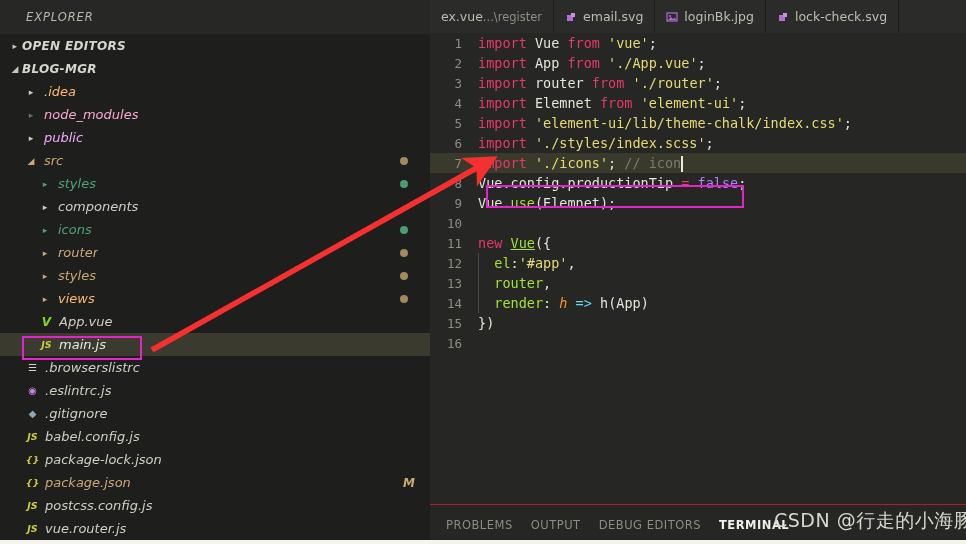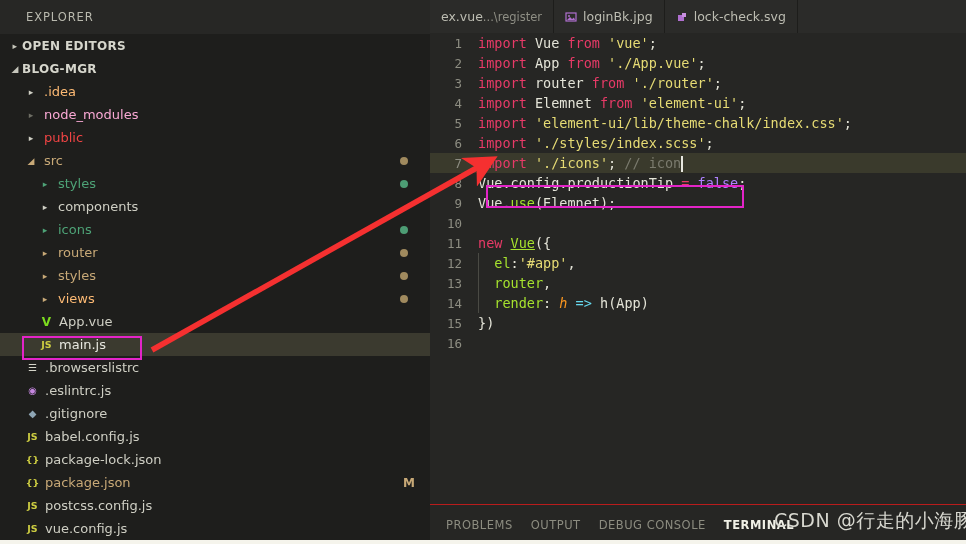--- a/index.html
+++ b/index.html
@@ -20,20 +20,21 @@
   }
 
   
   #sidebar {
     position: absolute;
     left: 0; top: 0;
     width: 430px;
     height: 544px;
     background: #1e1e1c;
     overflow: hidden;
+    font-style: italic;
   }
   #sidebar-header {
     height: 34px;
     display: flex;
     align-items: center;
     padding-left: 26px;
     background: #272725;
     box-sizing: border-box;
   }
   #sidebar-title {
@@ -314,21 +315,21 @@
           <span class="tree-label" style="color: #fdba74;">.idea</span>
         </div>
         <div class="tree-row" style="padding-left: 24px;">
           <span class="twisty" style="color: rgb(110, 110, 100);">▸</span>
           <span style="width: 6px; flex: 0 0 6px;"></span>
           <span class="tree-label" style="color: #f9a8d4;">node_modules</span>
         </div>
         <div class="tree-row" style="padding-left: 24px;">
           <span class="twisty" style="color: rgb(207, 207, 196);">▸</span>
           <span style="width: 6px; flex: 0 0 6px;"></span>
-          <span class="tree-label" style="color: #ef4444;">public</span>
+          <span class="tree-label" style="color: #f0abfc;">public</span>
         </div>
         <div class="tree-row" style="padding-left: 24px;">
           <span class="twisty" style="color: rgb(200, 169, 119);">◢</span>
           <span style="width: 6px; flex: 0 0 6px;"></span>
           <span class="tree-label" style="color: rgb(200, 169, 119);">src</span>
           <span class="git-dot" style="background: rgb(160, 138, 94);"></span>
         </div>
         <div class="tree-row" style="padding-left: 38px;">
           <span class="twisty" style="color: rgb(78, 163, 119);">▸</span>
           <span style="width: 6px; flex: 0 0 6px;"></span>
@@ -396,32 +397,41 @@
           <span class="file-icon" style="color: rgb(203, 203, 65); font-size: 9.5px;">{}</span>
           <span class="tree-label" style="color: rgb(200, 169, 119);">package.json</span>
           <span class="git-badge" style="color: rgb(200, 169, 119);">M</span>
         </div>
         <div class="tree-row" style="padding-left: 24px;">
           <span class="file-icon" style="color: rgb(203, 203, 65); font-size: 9.5px;">JS</span>
           <span class="tree-label" style="color: rgb(207, 207, 196);">postcss.config.js</span>
         </div>
         <div class="tree-row" style="padding-left: 24px;">
           <span class="file-icon" style="color: rgb(203, 203, 65); font-size: 9.5px;">JS</span>
-          <span class="tree-label" style="color: rgb(207, 207, 196);">vue.config.js</span>
+          <span class="tree-label" style="color: rgb(207, 207, 196);">vue.router.js</span>
         </div>
       </div>
   </div>
 
   <div id="mainjs-highlight"></div>
 
   <div id="editor">
     <div id="tabbar">
         <div class="tab">
           <span>ex.vue</span>
           <span class="tab-desc">...\register</span>
+        </div>
+        <div class="tab">
+          <span class="tab-icon">
+            <svg width="12" height="12" viewBox="0 0 12 12">
+              <rect x="2" y="4" width="6" height="6" fill="#b06fd0"></rect>
+              <rect x="6" y="2" width="4" height="4" fill="#c98fe0"></rect>
+            </svg>
+          </span>
+          <span>email.svg</span>
         </div>
         <div class="tab">
           <span class="tab-icon">
             <svg width="12" height="12" viewBox="0 0 12 12">
               <rect x="1" y="2" width="10" height="8" fill="none" stroke="#b06fd0" stroke-width="1.2"></rect>
               <circle cx="4" cy="5" r="1" fill="#b06fd0"></circle>
               <path d="M2 9 L5 6 L7 8 L9 6.5 L10 9 Z" fill="#b06fd0"></path>
             </svg>
           </span>
           <span>loginBk.jpg</span>
@@ -456,21 +466,21 @@
           <div class="code-line"><span class="ln">16</span><span class="code-text"></span></div>
         </div>
       <div id="line7-highlight"></div>
     </div>
   </div>
 
   <div id="panel">
     <div id="panel-tabs">
         <div class="panel-tab">PROBLEMS</div>
         <div class="panel-tab">OUTPUT</div>
-        <div class="panel-tab">DEBUG CONSOLE</div>
+        <div class="panel-tab">DEBUG EDITORS</div>
         <div class="panel-tab active">TERMINAL</div>
       </div>
   </div>
 
   <div id="watermark">CSDN @行走的小海豚</div>
 
   <div id="bottom-edge"></div>
   <div id="bottom-edge-right"></div>
 
   <svg id="arrow-svg" viewBox="0 0 966 544">

